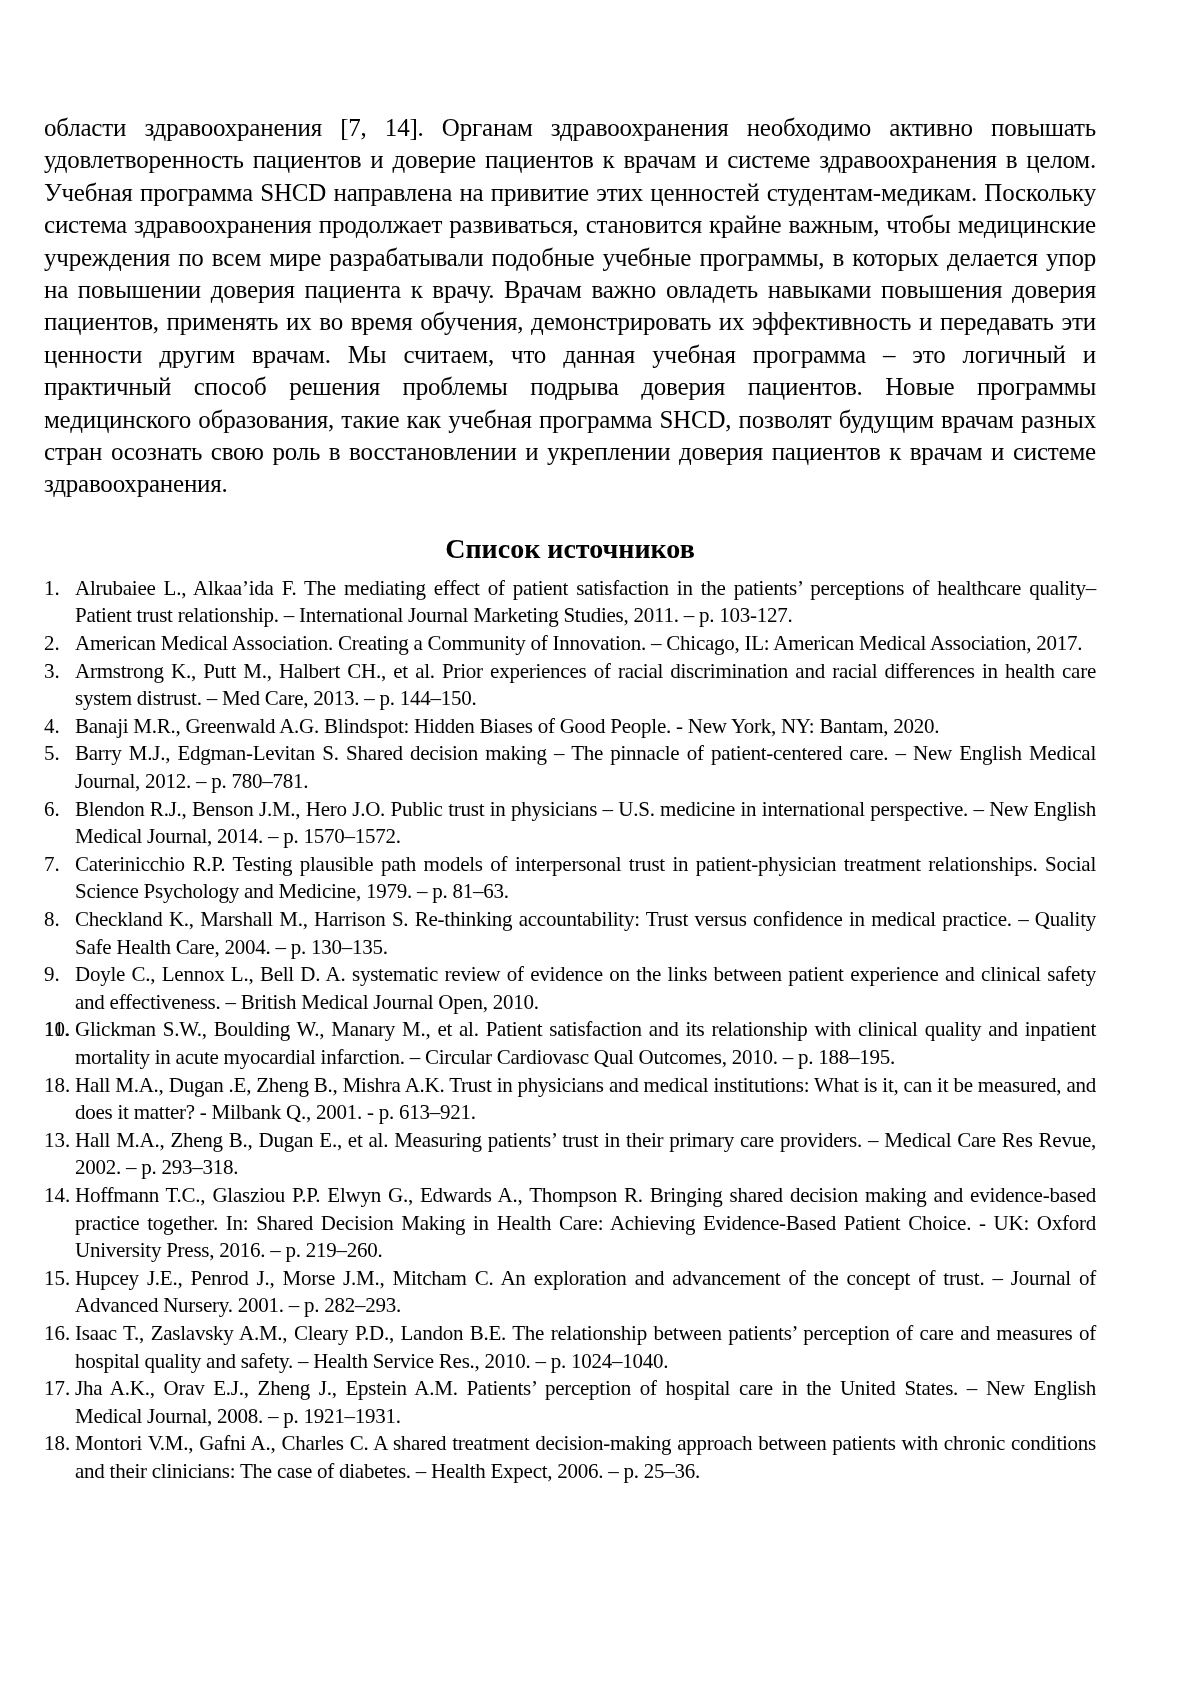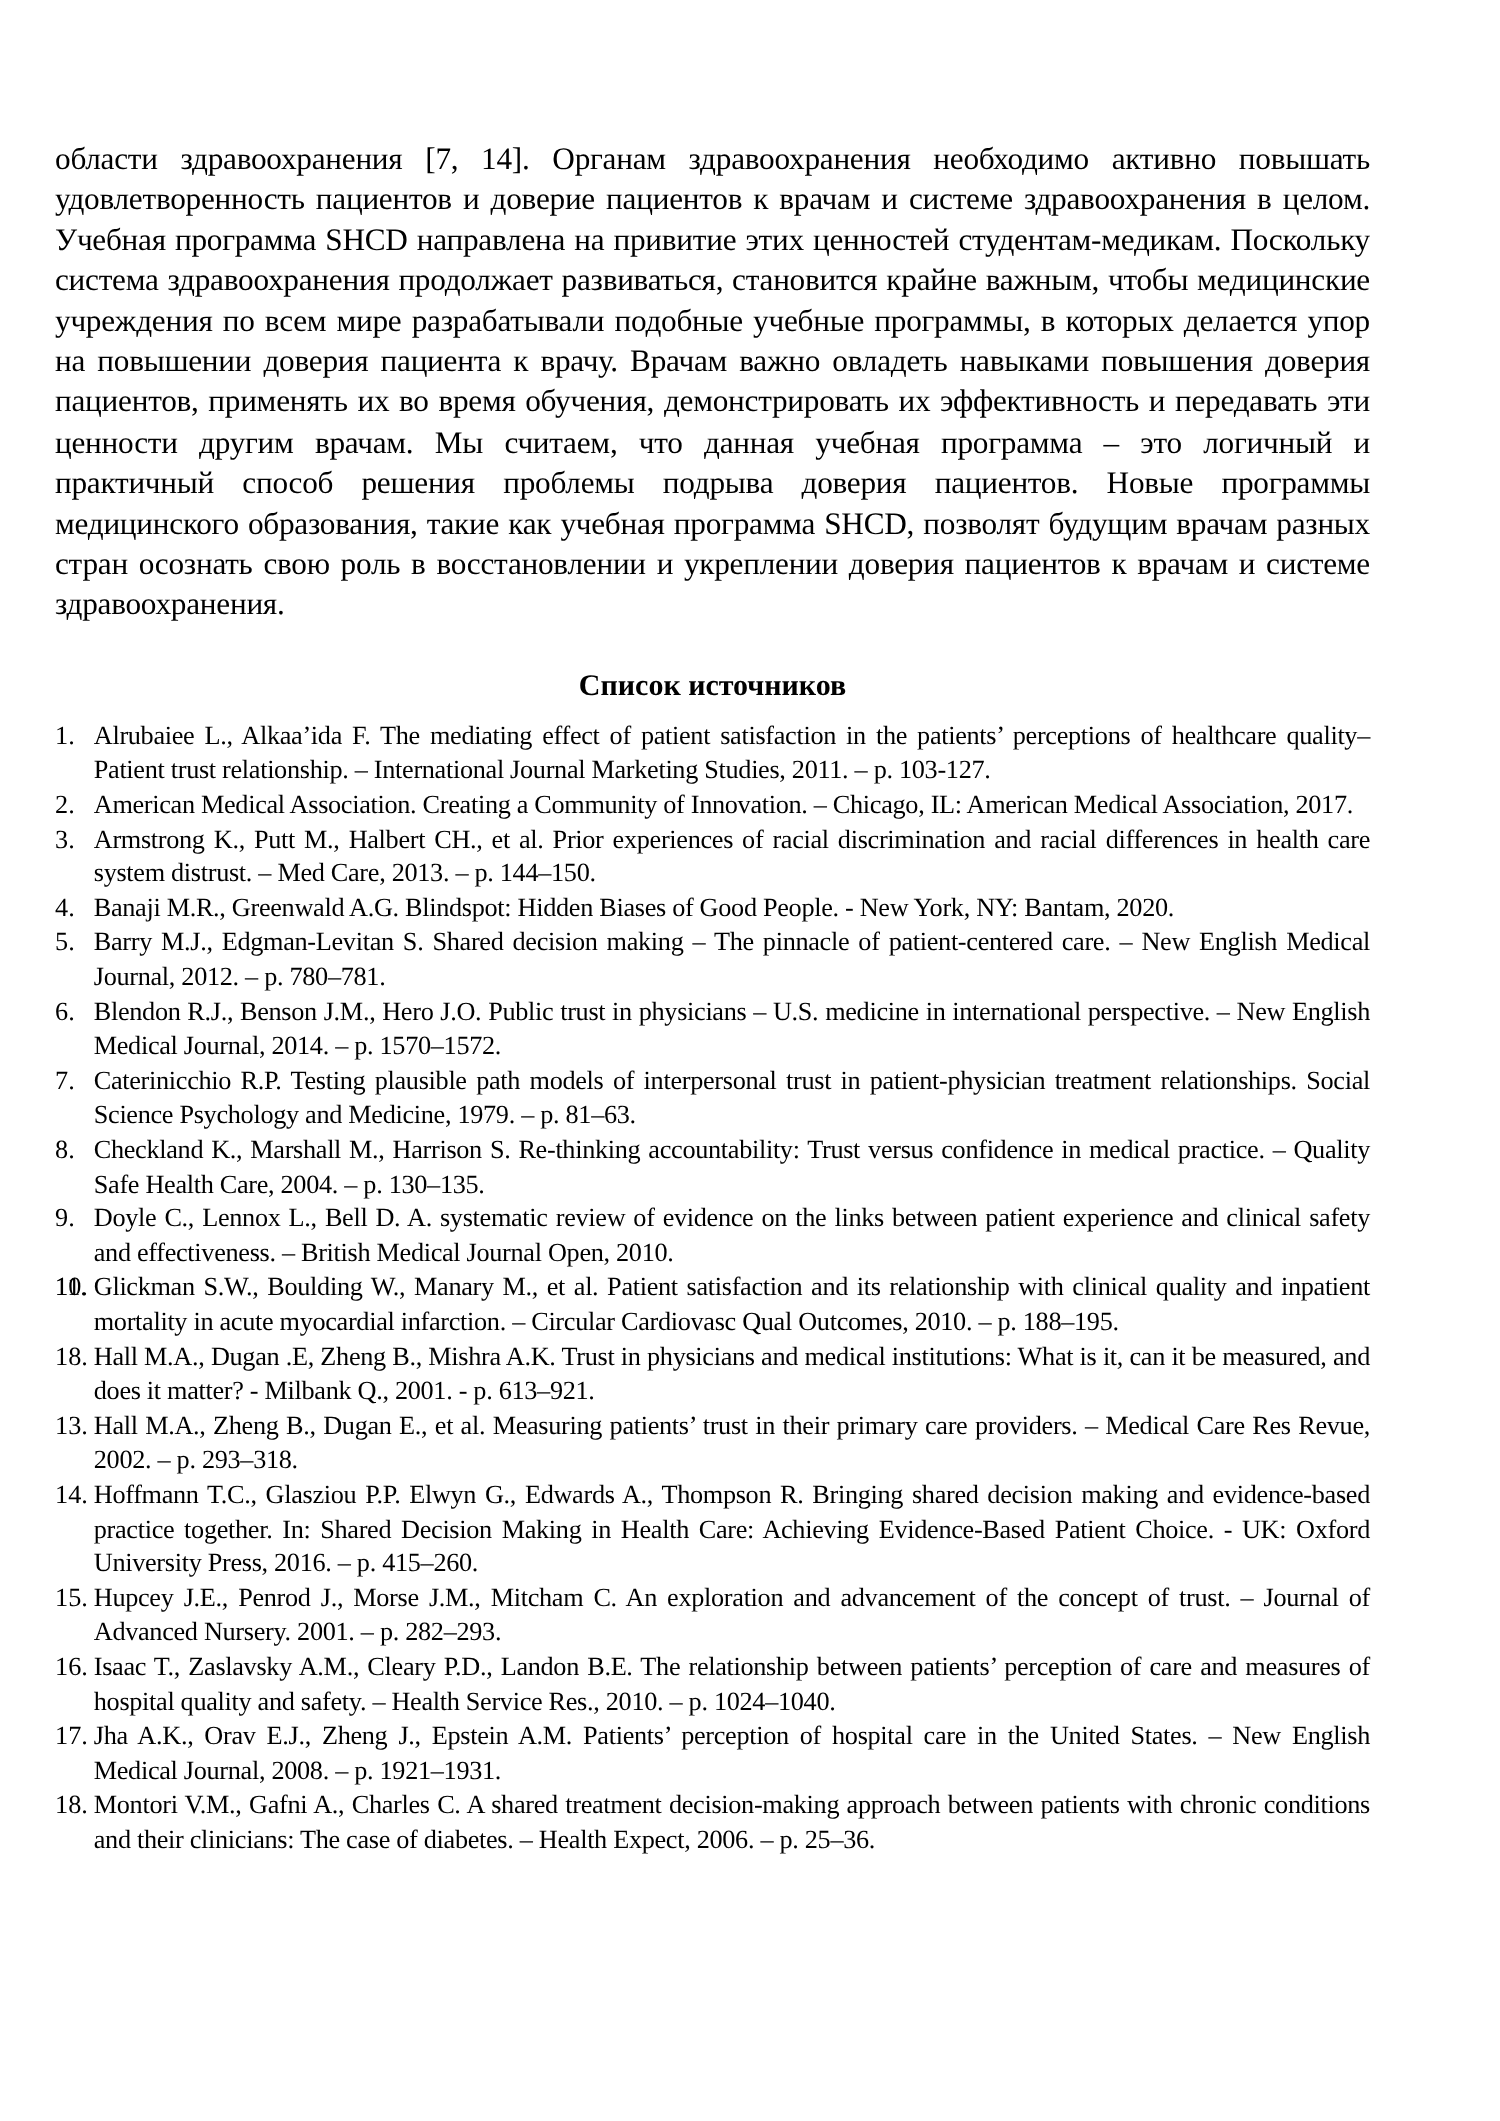--- a/index.html
+++ b/index.html
@@ -20,21 +20,21 @@
   }
   .body-paragraph {
     margin: 0;
     font-size: 25px;
     line-height: 32.4px;
     text-align: justify;
     letter-spacing: -0.2px;
   }
   .refs-title {
     margin: 34px 0 12px 0;
-    font-size: 24px;
+    font-size: 28px;
     line-height: 28px;
     font-weight: bold;
     text-align: center;
   }
   .refs-list {
     list-style: none;
     margin: 0;
     padding: 0;
     font-size: 21px;
     line-height: 27.6px;
@@ -120,21 +120,21 @@
     <span class="ref-text">Hall M.A., Dugan .E, Zheng B., Mishra A.K. Trust in physicians and medical institutions: What is it, can it be measured, and does it matter? - Milbank Q., 2001. - p. 613–921.</span>
   </li>
 
   <li class="ref-item">
     <span class="ref-num">13.</span>
     <span class="ref-text">Hall M.A., Zheng B., Dugan E., et al. Measuring patients’ trust in their primary care providers. – Medical Care Res Revue, 2002. – p. 293–318.</span>
   </li>
 
   <li class="ref-item">
     <span class="ref-num">14.</span>
-    <span class="ref-text">Hoffmann T.C., Glasziou P.P. Elwyn G., Edwards A., Thompson R. Bringing shared decision making and evidence-based practice together. In: Shared Decision Making in Health Care: Achieving Evidence-Based Patient Choice. - UK: Oxford University Press, 2016. – p. 415–260.</span>
+    <span class="ref-text">Hoffmann T.C., Glasziou P.P. Elwyn G., Edwards A., Thompson R. Bringing shared decision making and evidence-based practice together. In: Shared Decision Making in Health Care: Achieving Evidence-Based Patient Choice. - UK: Oxford University Press, 2016. – p. 219–260.</span>
   </li>
 
   <li class="ref-item">
     <span class="ref-num">15.</span>
     <span class="ref-text">Hupcey J.E., Penrod J., Morse J.M., Mitcham C. An exploration and advancement of the concept of trust. – Journal of Advanced Nursery. 2001. – p. 282–293.</span>
   </li>
 
   <li class="ref-item">
     <span class="ref-num">16.</span>
     <span class="ref-text">Isaac T., Zaslavsky A.M., Cleary P.D., Landon B.E. The relationship between patients’ perception of care and measures of hospital quality and safety. – Health Service Res., 2010. – p. 1024–1040.</span>

